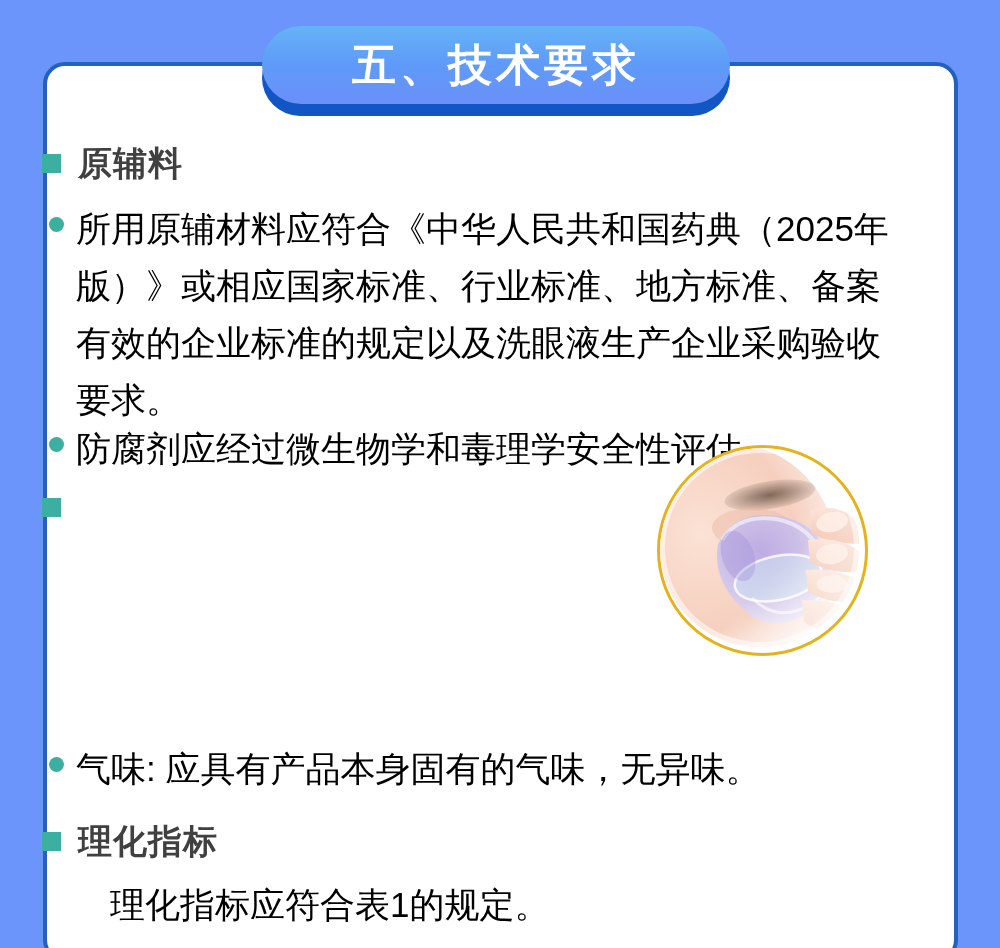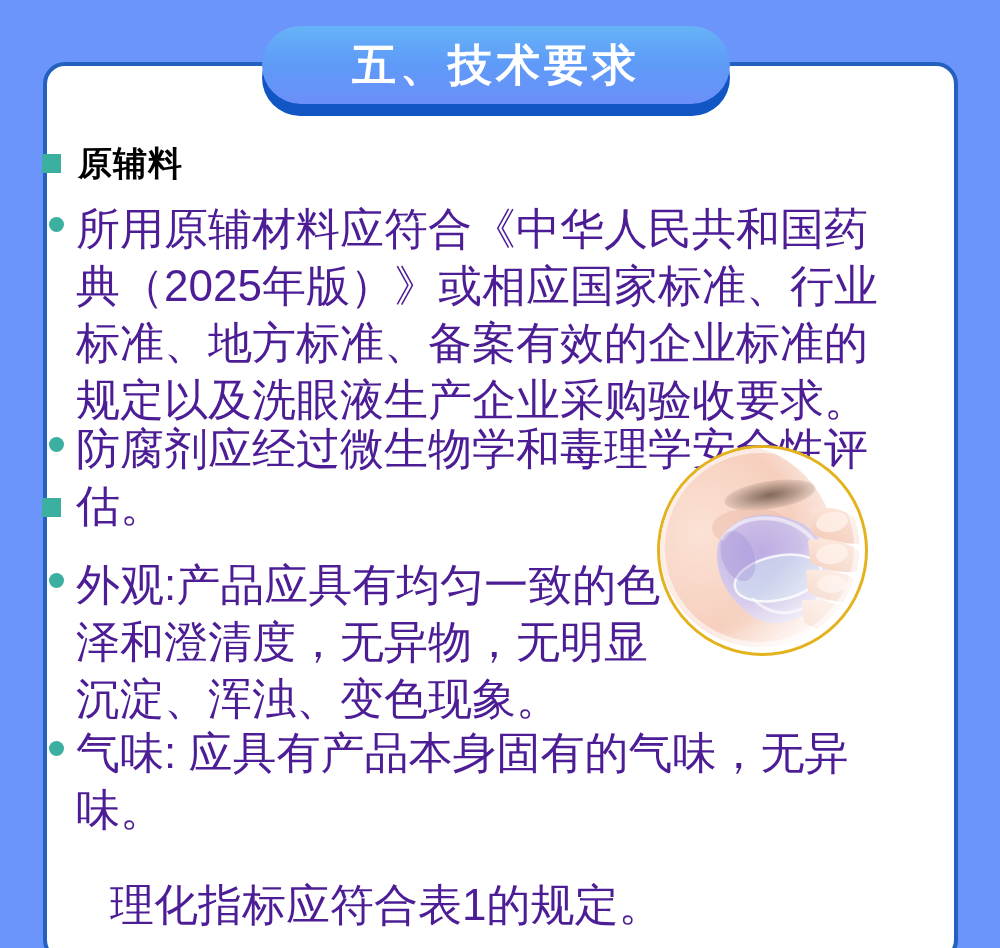--- a/index.html
+++ b/index.html
@@ -89,21 +89,21 @@
     width: 19px;
     height: 19px;
     background: #3BAFA0;
     flex: 0 0 auto;
     margin-right: 15px;
   }
   .heading-label {
     position: relative;
     font-size: 34px;
     font-weight: bold;
-    color: #000000;
+    color: #404040;
     line-height: 42px;
     letter-spacing: 1px;
     white-space: nowrap;
     padding: 0 6px 0 2px;
   }
   .heading-label::before {
     content: "";
     position: absolute;
     left: 0;
     right: 0;
@@ -121,23 +121,23 @@
   .dot-bullet {
     position: absolute;
     left: 49px;
     top: 17px;
     width: 15px;
     height: 15px;
     border-radius: 50%;
     background: #3BAFA0;
   }
   .body-text {
-    font-size: 44px;
+    font-size: 35px;
     line-height: 57px;
-    color: #4c1d95;
+    color: #000000;
     letter-spacing: 0px;
     margin: 0;
   }
   .plain-row {
     padding-left: 110px;
   }
 
   .narrow {
     width: 600px;
   }
@@ -189,34 +189,34 @@
       <p class="body-text" style="width:820px;">防腐剂应经过微生物学和毒理学安全性评估。</p>
     </div>
   </div>
 
   <div class="section" style="top:498px;">
     <div class="heading">
       <span class="sq-bullet"></span>
     </div>
   </div>
 
-  <div class="section" style="top:556px;">
-    <div class="bullet-row">
-      <span class="dot-bullet"></span>
-      <p class="body-text narrow">外观:产品应具有均匀一致的色泽和澄清度，无异物，无明显沉淀、浑浊、变色现象。</p>
-    </div>
-  </div>
-
-  <div class="section" style="top:724px;">
+
+  <div class="section" style="top:740px;">
     <div class="bullet-row">
       <span class="dot-bullet"></span>
       <p class="body-text" style="width:820px;">气味: 应具有产品本身固有的气味，无异味。</p>
     </div>
   </div>
 
+  <div class="section" style="top:820px;">
+    <div class="heading">
+      <span class="sq-bullet"></span>
+      <span class="heading-label">理化指标</span>
+    </div>
+  </div>
 
   <div class="section" style="top:876px;">
     <div class="plain-row">
       <p class="body-text" style="width:820px;">理化指标应符合表1的规定。</p>
     </div>
   </div>
 
   <div class="photo">
     <div class="photo-inner">
       <svg class="photo-svg" width="199" height="199" viewBox="0 0 199 199">

